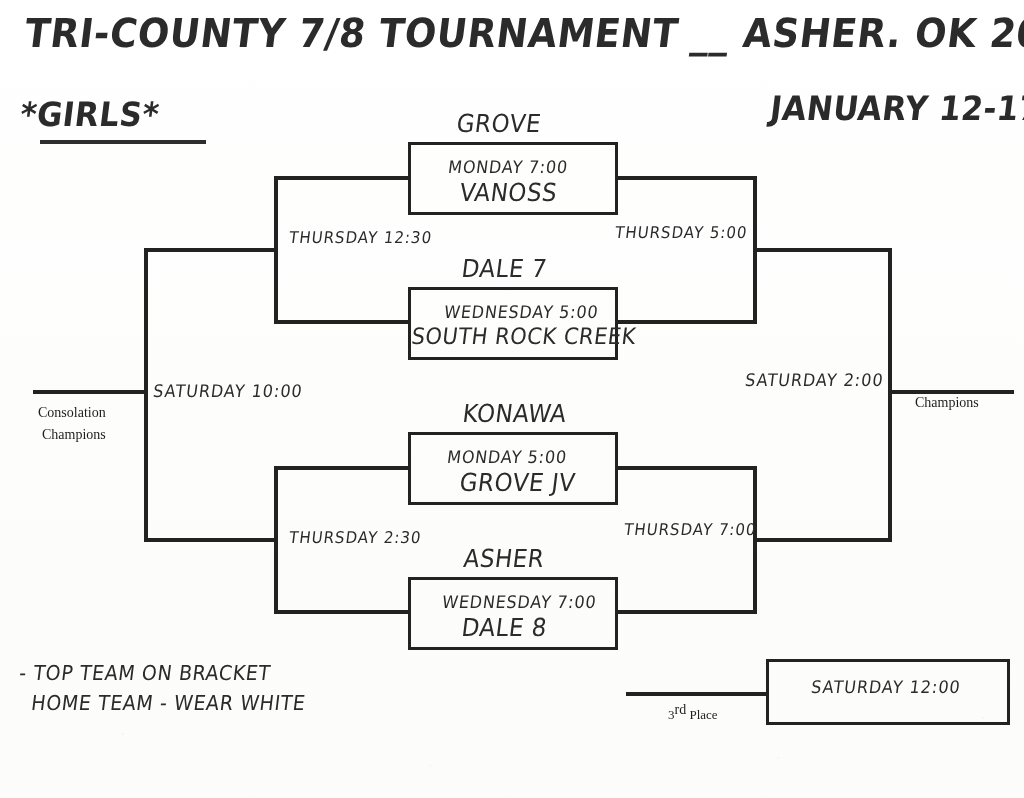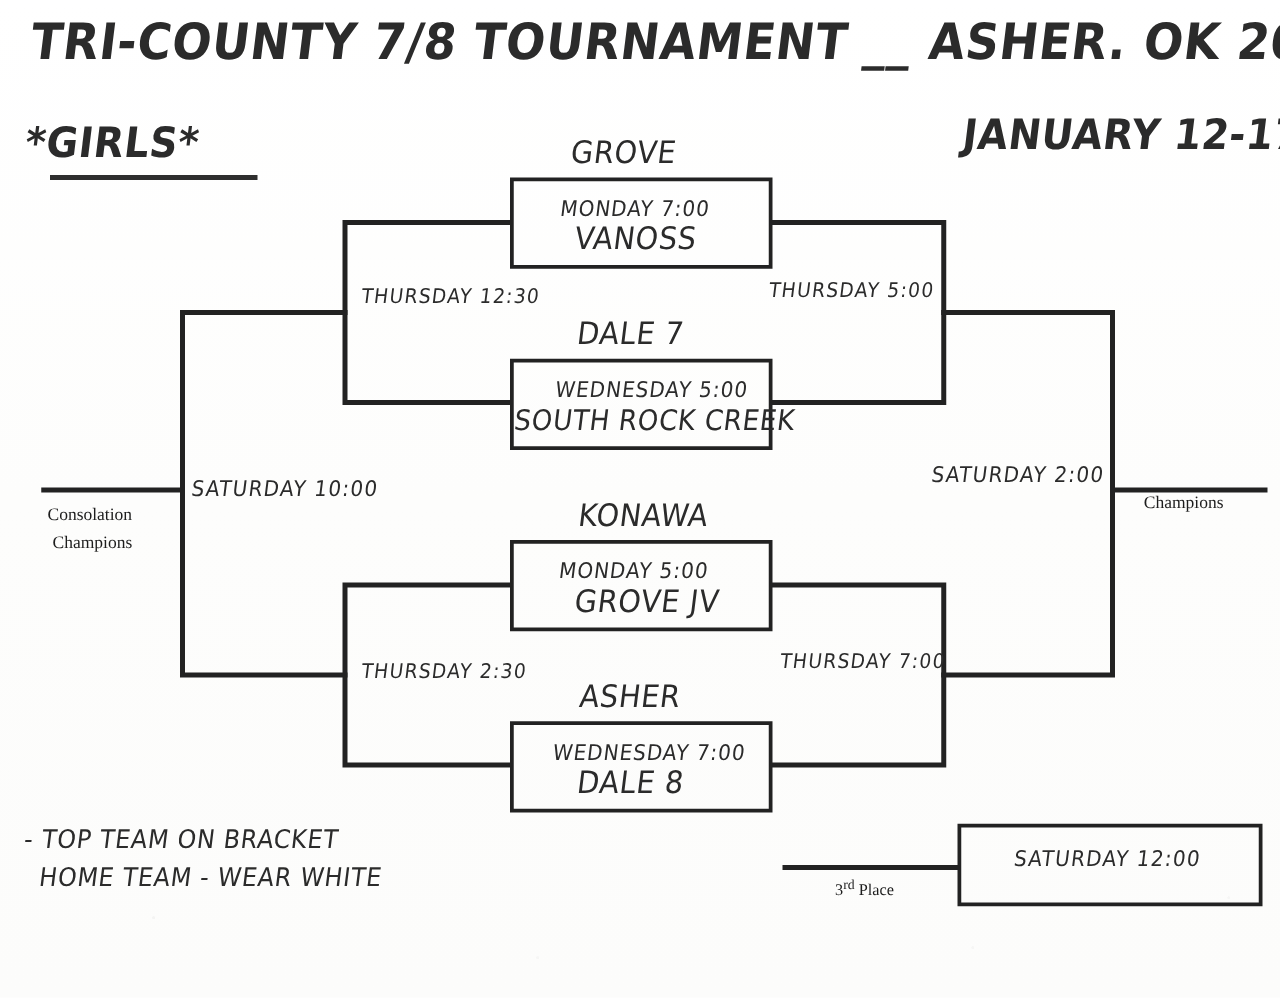--- a/index.html
+++ b/index.html
@@ -131,18 +131,18 @@
   <div class="hand hw rndlabel" style="left:152px;top:382px;font-size:16px;">SATURDAY 10:00</div>
   <div class="hand hw rndlabel" style="left:744px;top:371px;font-size:16px;">SATURDAY 2:00</div>
 
   <div class="print" style="left:38px;top:405px;font-size:14px;">Consolation</div>
   <div class="print" style="left:42px;top:427px;font-size:14px;">Champions</div>
 
   <div class="print" style="left:915px;top:395px;font-size:14px;">Champions</div>
 
   <div class="gamebox" style="left:766px;top:659px;width:244px;height:66px;"></div>
   <div class="hand hw rndlabel" style="left:810px;top:678px;font-size:16px;">SATURDAY 12:00</div>
-  <div class="print" style="left:668px;top:702px;font-size:13px;"><span>3</span><sup style="font-size:11px;">rd</sup> <span>Place</span></div>
+  <div class="print" style="left:668px;top:702px;font-size:13px;"><span>3</span><sup style="font-size:14px;">rd</sup> <span>Place</span></div>
 
   <div class="hand hw note" style="left:18px;top:662px;">- TOP TEAM ON BRACKET</div>
   <div class="hand hw note" style="left:30px;top:692px;">HOME TEAM - WEAR WHITE</div>
 
 </div>
 
 </body></html>

